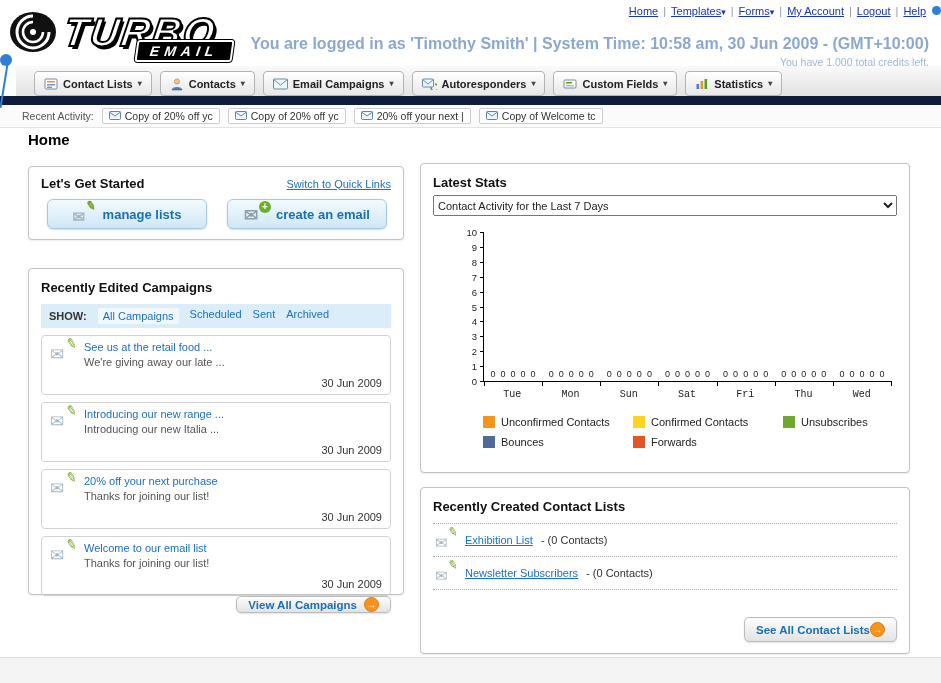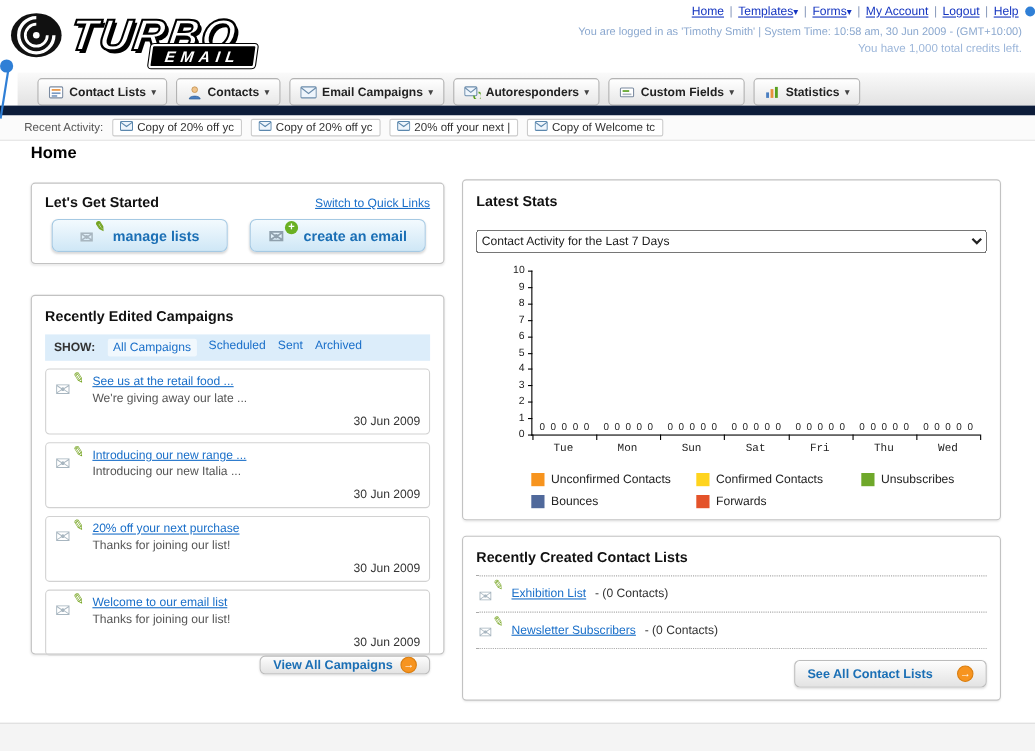--- a/index.html
+++ b/index.html
@@ -13,21 +13,21 @@
   .logo{position:absolute;left:8px;top:4px;height:56px;display:flex;align-items:center;}
   .logo-text{font-size:40px;font-style:italic;font-weight:bold;color:#fff;letter-spacing:2px;
     -webkit-text-stroke:2px #000;text-shadow:3px 3px 0 #000,1px 1px 0 #000;transform:skewX(-8deg);margin-left:2px;}
   .logo-sub{position:absolute;left:128px;top:36px;background:#000;color:#fff;font-style:italic;font-weight:bold;
     font-size:14px;letter-spacing:5px;padding:1px 12px;border-radius:3px;border:2px solid #fff;box-shadow:0 0 0 1px #000;transform:skewX(-8deg);}
   .top-area{position:absolute;right:12px;top:5px;text-align:right;}
   .top-links{font-size:11px;white-space:nowrap;}
   .top-link{color:#1535c0;text-decoration:underline;margin:0 3px;}
   .sep{color:#8899bb;margin:0 2px;}
   .tcaret{font-size:9px;text-decoration:none;display:inline-block;}
-  .login-info{color:#8ba8cf;margin-top:7px;font-size:10px;}
+  .login-info{color:#8ba8cf;margin-top:18px;font-size:16px;font-weight:bold;}
   .credits-info{color:#9db7da;margin-top:3px;font-size:10.5px;}
 
   
   .tabbar{position:absolute;top:66px;left:16px;width:100%;height:30px;background:linear-gradient(#fafafa,#e2e2e2);
     display:flex;align-items:flex-end;padding-left:18px;gap:8px;}
   .tab{display:flex;align-items:center;gap:5px;background:linear-gradient(#ffffff,#e7e7e7);border:1px solid #b3b3b3;
     border-radius:4px;padding:0 9px;height:25px;font-weight:bold;color:#222;font-size:11px;cursor:pointer;}
   .tab .caret{font-size:8px;color:#444;}
   .tab-icon{display:inline-flex;align-items:center;}
   .darkbar{position:absolute;top:96px;left:0;width:100%;height:9px;background:#0d1d3a;}
@@ -39,21 +39,21 @@
   .act-item{display:inline-flex;align-items:center;gap:4px;background:#fff;border:1px solid #ccc;border-radius:2px;
     padding:1px 6px;color:#333;white-space:nowrap;cursor:pointer;}
 
   .page-title{position:absolute;left:28px;top:131px;font-size:15px;color:#000;font-weight:bold;}
 
   .panel{position:absolute;background:#fff;border:1px solid #c2c2c2;border-radius:4px;box-shadow:0 1px 2px rgba(0,0,0,0.08);}
   .panel-title{font-size:13px;font-weight:bold;color:#111;}
 
   
   #get-started{left:28px;top:166px;width:376px;height:74px;padding:9px 12px;}
-  .gs-head{display:flex;justify-content:space-between;align-items:flex-end;}
+  .gs-head{display:flex;justify-content:space-between;align-items:center;}
   .gs-link{font-size:11px;text-decoration:underline;}
   .gs-buttons{display:flex;gap:20px;margin-top:8px;padding-left:6px;}
   .big-btn{display:inline-flex;align-items:center;justify-content:center;gap:8px;width:160px;height:30px;
     background:linear-gradient(#f3fafe,#cfe7f6);border:1px solid #a5c9e3;border-radius:6px;color:#1b6fb5;
     font-weight:bold;font-size:13px;box-shadow:0 1px 2px rgba(0,0,0,0.15);}
 
   
   .stack{position:relative;width:26px;height:22px;flex:none;display:inline-block;}
   .stack .env{position:absolute;left:0;bottom:0;font-size:17px;color:#a8b6c0;line-height:1;}
   .stack .pen{position:absolute;right:-1px;top:-4px;font-size:13px;color:#74a31f;line-height:1;transform:rotate(12deg);}
@@ -67,53 +67,53 @@
 
   
   #campaigns{left:28px;top:268px;width:376px;height:327px;padding:11px 12px;display:flex;flex-direction:column;}
   .filterbar{margin-top:9px;background:#dcedfa;padding:4px 8px;display:flex;align-items:center;gap:11px;font-size:11px;}
   .show-label{font-weight:bold;color:#333;}
   .filter{color:#1a6fc9;}
   .filter.active{background:rgba(255,255,255,0.6);padding:2px 5px;border-radius:2px;}
   .camp-item{display:flex;align-items:flex-start;gap:8px;border:1px solid #d2d2d2;border-radius:4px;
     padding:5px 8px;margin-top:7px;min-height:38px;}
   .camp-texts{flex:1;}
-  .camp-title{font-size:11px;text-decoration:underline;}
+  .camp-title{font-size:11px;}
   .camp-sub{color:#555;margin-top:3px;}
   .camp-date{color:#333;margin-top:36px;}
   .view-btn{margin-top:auto;align-self:flex-end;display:inline-flex;align-items:center;gap:7px;height:25px;padding:0 11px;
     background:linear-gradient(#fdfdfd,#e3e3e3);border:1px solid #bcbcbc;border-radius:5px;color:#1b6fb5;
     font-weight:bold;font-size:11.5px;box-shadow:0 1px 2px rgba(0,0,0,.12);}
   .arrow-circle{width:15px;height:15px;border-radius:50%;background:#f79420;color:#fff;display:inline-flex;
     align-items:center;justify-content:center;font-size:10px;font-weight:bold;border:1px solid #d97f12;flex:none;}
 
   
   #stats{left:420px;top:163px;width:490px;height:310px;padding:11px 12px;}
-  .stats-select{width:100%;margin-top:19px;height:21px;font-size:11px;color:#222;}
+  .stats-select{width:100%;margin-top:5px;height:21px;font-size:11px;color:#222;}
   .chart-wrap{margin:16px 6px 0 50px;position:relative;}
   .plot{position:relative;height:150px;border-left:1px solid #000;border-bottom:1px solid #000;display:flex;}
   .ylabel{position:absolute;right:100%;margin-right:7px;font-size:9.5px;color:#222;transform:translateY(-50%);}
   .ytick{position:absolute;right:100%;width:4px;height:1px;background:#000;}
   .xtick{position:absolute;top:100%;width:1px;height:5px;background:#000;}
   .group{flex:1;position:relative;}
   .zeros{position:absolute;left:0;right:0;bottom:2px;display:flex;justify-content:center;gap:5px;font-size:9px;color:#222;}
   .day-row{display:flex;margin-top:7px;}
   .day{flex:1;text-align:center;font-size:10px;color:#222;font-family:Liberation Mono, monospace;}
   .legend{margin:16px 0 0 50px;display:grid;grid-template-columns:150px 150px auto;row-gap:8px;}
   .leg-entry{display:flex;align-items:center;gap:6px;font-size:11px;color:#222;text-align:center;}
   .leg-swatch{width:12px;height:12px;flex:none;}
 
   
-  #contacts-panel{left:420px;top:487px;width:490px;height:150px;padding:11px 12px;}
+  #contacts-panel{left:420px;top:487px;width:490px;height:167px;padding:11px 12px;}
   .cl-items{margin-top:9px;}
   .cl-item{display:flex;align-items:center;gap:8px;padding:6px 2px;border-top:1px dotted #a9a9a9;}
   .cl-item:last-child{border-bottom:1px dotted #a9a9a9;}
   .cl-name{text-decoration:underline;}
   .cl-suffix{color:#333;}
-  .see-btn{position:absolute;right:12px;bottom:11px;display:inline-flex;align-items:center;gap:22px;height:25px;padding:0 11px;
+  .see-btn{position:absolute;right:12px;bottom:11px;display:inline-flex;align-items:center;gap:0;height:25px;padding:0 11px;
     background:linear-gradient(#fdfdfd,#e3e3e3);border:1px solid #bcbcbc;border-radius:5px;color:#1b6fb5;
     font-weight:bold;font-size:11.5px;box-shadow:0 1px 2px rgba(0,0,0,.12);justify-content:space-between;}
 
   .footer{position:absolute;left:0;bottom:0;width:100%;height:26px;background:#f4f4f4;border-top:1px solid #dcdcdc;}
 
   
   .ann-dot-left{position:absolute;left:0;top:54px;width:12px;height:12px;border-radius:50%;background:#2f7fd6;}
   .ann-line{position:absolute;left:3px;top:64px;width:2px;height:44px;background:#2f7fd6;transform:rotate(9deg);}
   .ann-dot-right{position:absolute;right:0;top:6px;width:9px;height:9px;border-radius:50%;background:#2f7fd6;}
 </style>

